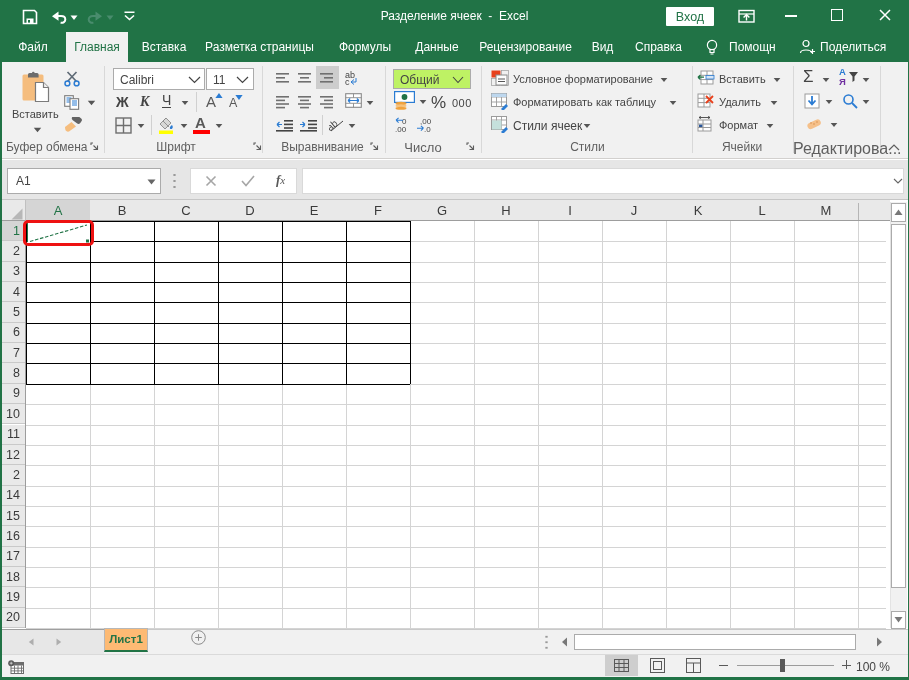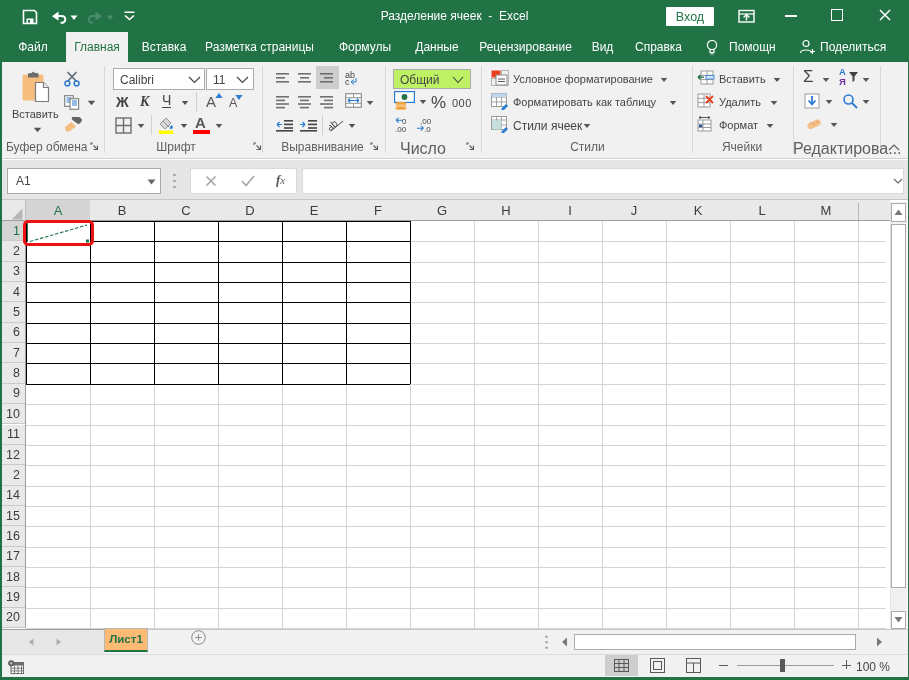--- a/index.html
+++ b/index.html
@@ -247,21 +247,21 @@
 <svg class="ab" style="left:395px;top:117px" width="17" height="15" viewBox="0 0 17 15">
 <text x="7" y="7" font-size="8" fill="#444" font-family="Liberation Sans">0</text>
 <text x="0" y="14.5" font-size="8" fill="#444" font-family="Liberation Sans">,00</text>
 <path d="M8 3.2 l-7 0 m0 0 l2.6 -2.4 m-2.6 2.4 l2.6 2.4" stroke="#2b7cd3" stroke-width="1.1" fill="none"></path>
 </svg>
 <svg class="ab" style="left:416px;top:117px" width="17" height="15" viewBox="0 0 17 15">
 <text x="4" y="7" font-size="8" fill="#444" font-family="Liberation Sans">,00</text>
 <text x="8" y="14.5" font-size="8" fill="#444" font-family="Liberation Sans">,0</text>
 <path d="M1 11.2 l6.5 0 m0 0 l-2.6 -2.4 m2.6 2.4 l-2.6 2.4" stroke="#2b7cd3" stroke-width="1.1" fill="none"></path>
 </svg>
-<div class="ab" style="left:385px;top:140px;width:76px;text-align:center;color:#5f5f5f;font-size:16px;white-space:nowrap;">Число</div>
+<div class="ab" style="left:385px;top:140px;width:76px;text-align:center;color:#5f5f5f;font-size:13px;white-space:nowrap;">Число</div>
 <svg class="ab" style="left:466px;top:142px" width="10" height="10" viewBox="0 0 10 10">
 <path d="M1 3 V1 H3 M3.5 3.5 L7 7 M7.5 3.5 V7.5 H3.5" stroke="#5e5e5e" stroke-width="1.1" fill="none"></path>
 </svg>
 <svg class="ab" style="left:491px;top:70px" width="18" height="17" viewBox="0 0 18 17">
 <rect x="0.5" y="0.5" width="9" height="7" fill="#e8401c"></rect>
 <rect x="0.5" y="8.5" width="9" height="7" fill="#f0f0f0" stroke="#9b9b9b" stroke-width="0.7"></rect>
 <rect x="10.5" y="0.5" width="7" height="15" fill="#f0f0f0" stroke="#9b9b9b" stroke-width="0.7"></rect>
 <rect x="5" y="5" width="11" height="10" fill="#fdfdfd" stroke="#8a8a8a" stroke-width="1"></rect>
 <path d="M7 9 h7 M7 11.5 h7" stroke="#444" stroke-width="0.9"></path>
 </svg>

